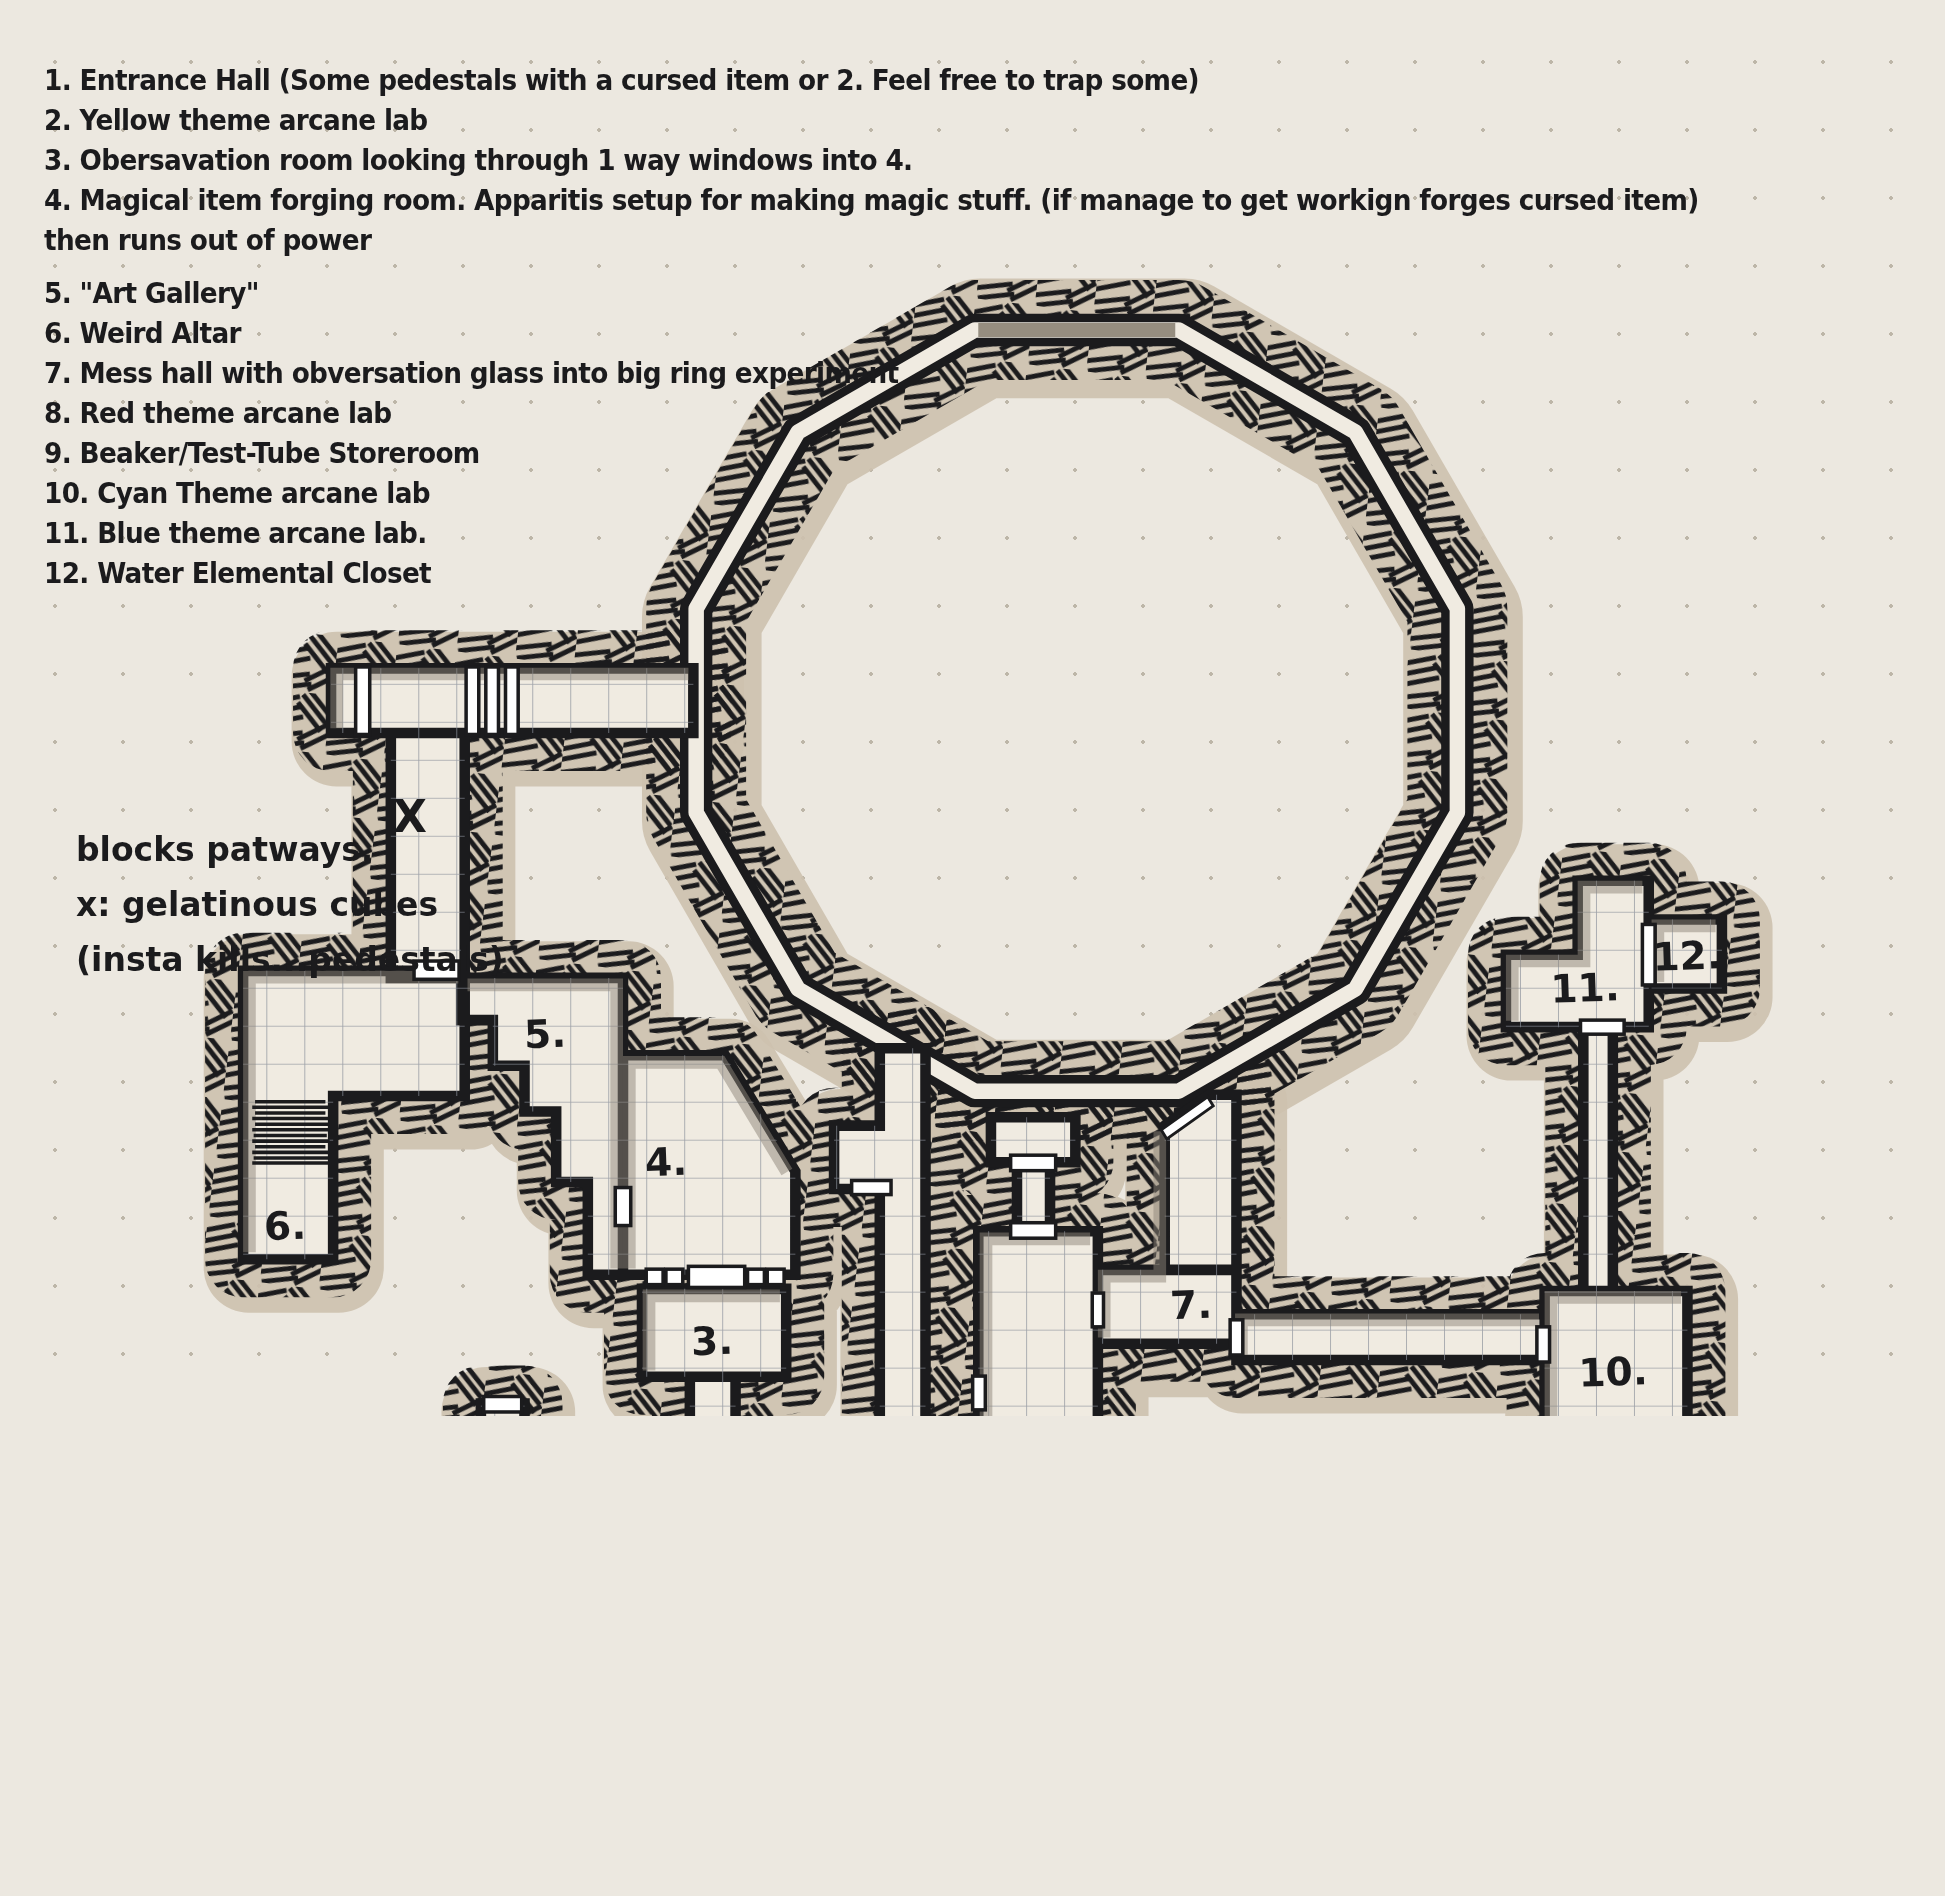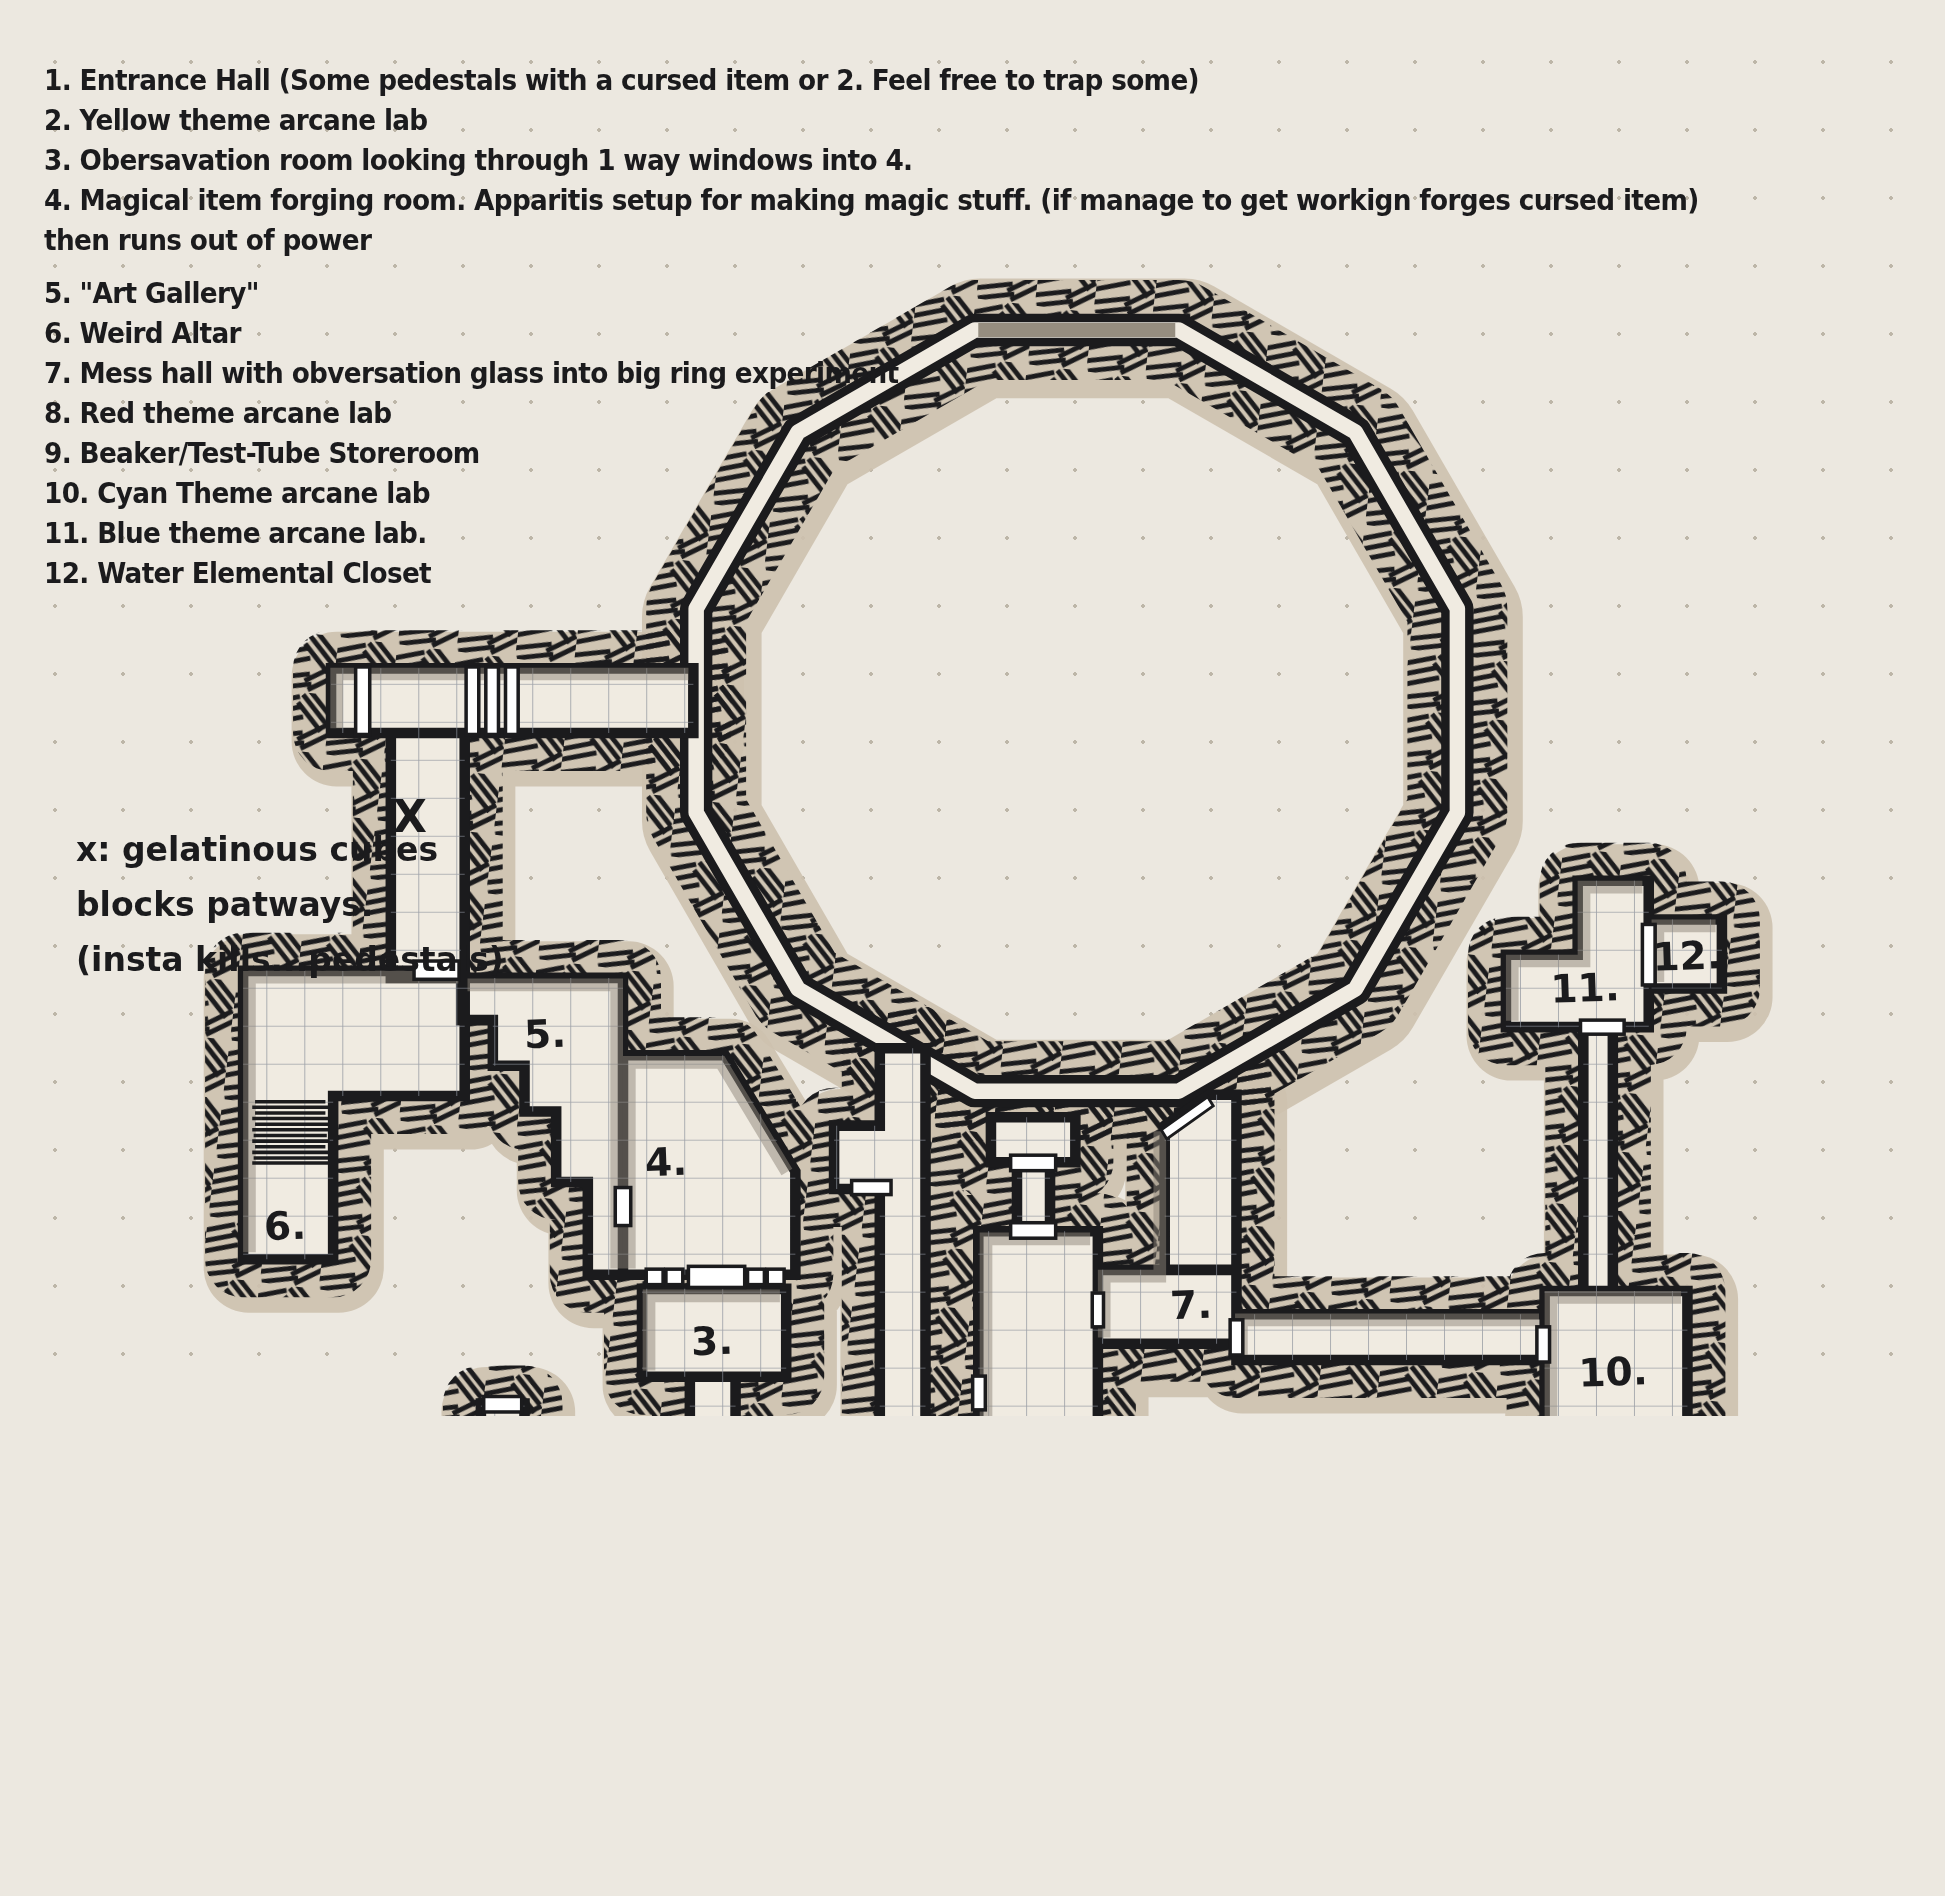--- a/index.html
+++ b/index.html
@@ -182,22 +182,22 @@
     <div>6. Weird Altar</div>
     <div>7. Mess hall with obversation glass into big ring experiment</div>
     <div>8. Red theme arcane lab</div>
     <div>9. Beaker/Test-Tube Storeroom</div>
     <div>10. Cyan Theme arcane lab</div>
     <div>11. Blue theme arcane lab.</div>
     <div>12. Water Elemental Closet</div>
   </div>
 
   <div class="note">
+    <div>blocks patways.</div>
     <div>x: gelatinous cubes</div>
-    <div>blocks patways.</div>
     <div>(insta kills...pedestals)</div>
   </div>
 
   <div class="room-label" style="left:1029px;top:1513px">1.</div>
   <div class="room-label" style="left:422px;top:1616px">2.</div>
   <div class="room-label" style="left:712px;top:1341px">3.</div>
   <div class="room-label" style="left:666px;top:1162px">4.</div>
   <div class="room-label" style="left:545px;top:1034px">5.</div>
   <div class="room-label" style="left:285px;top:1226px">6.</div>
   <div class="room-label" style="left:1191px;top:1305px">7.</div>

